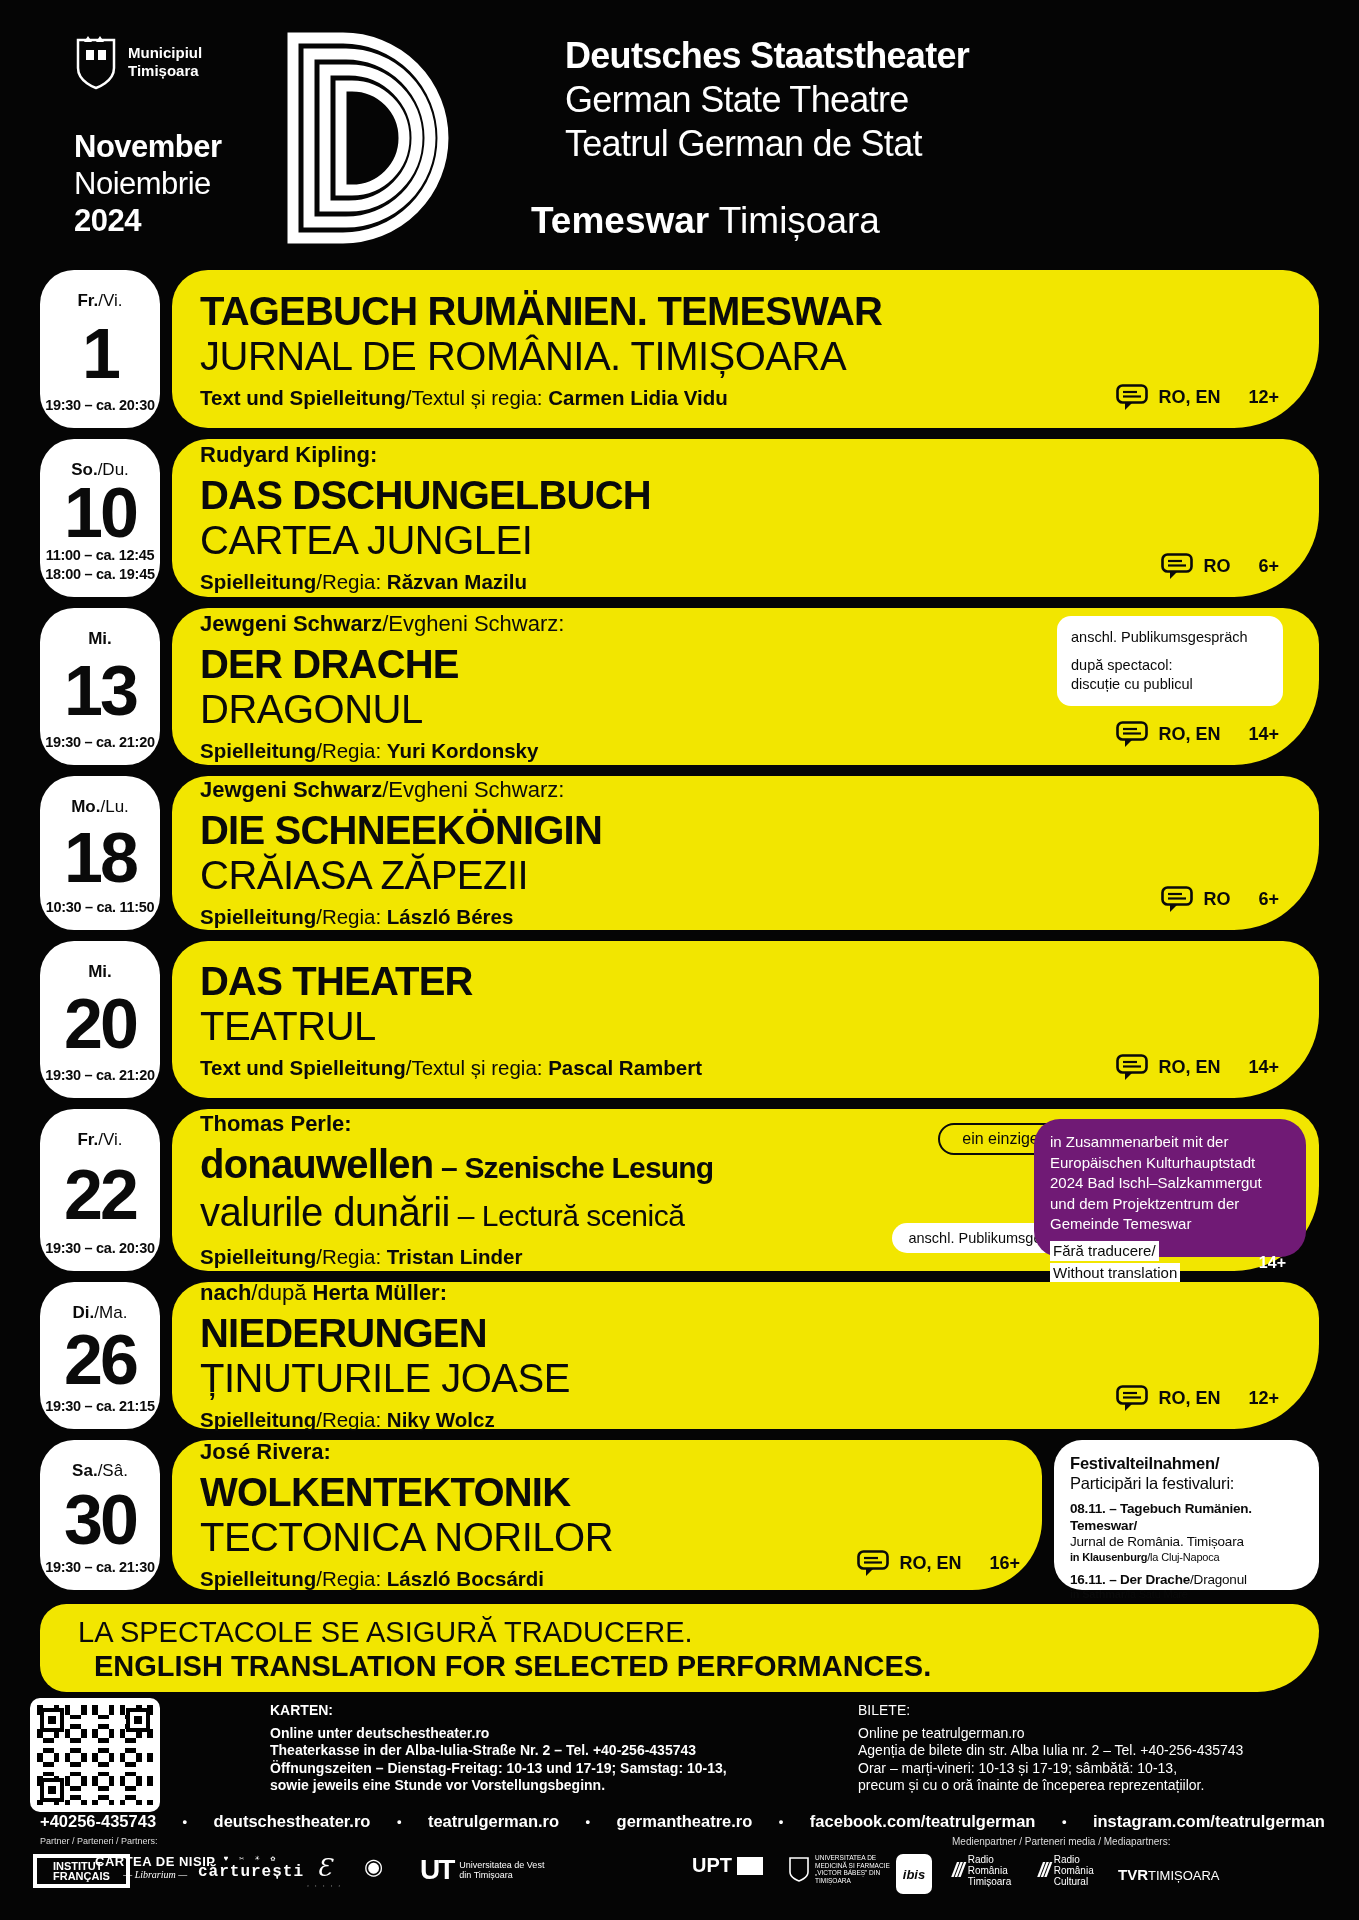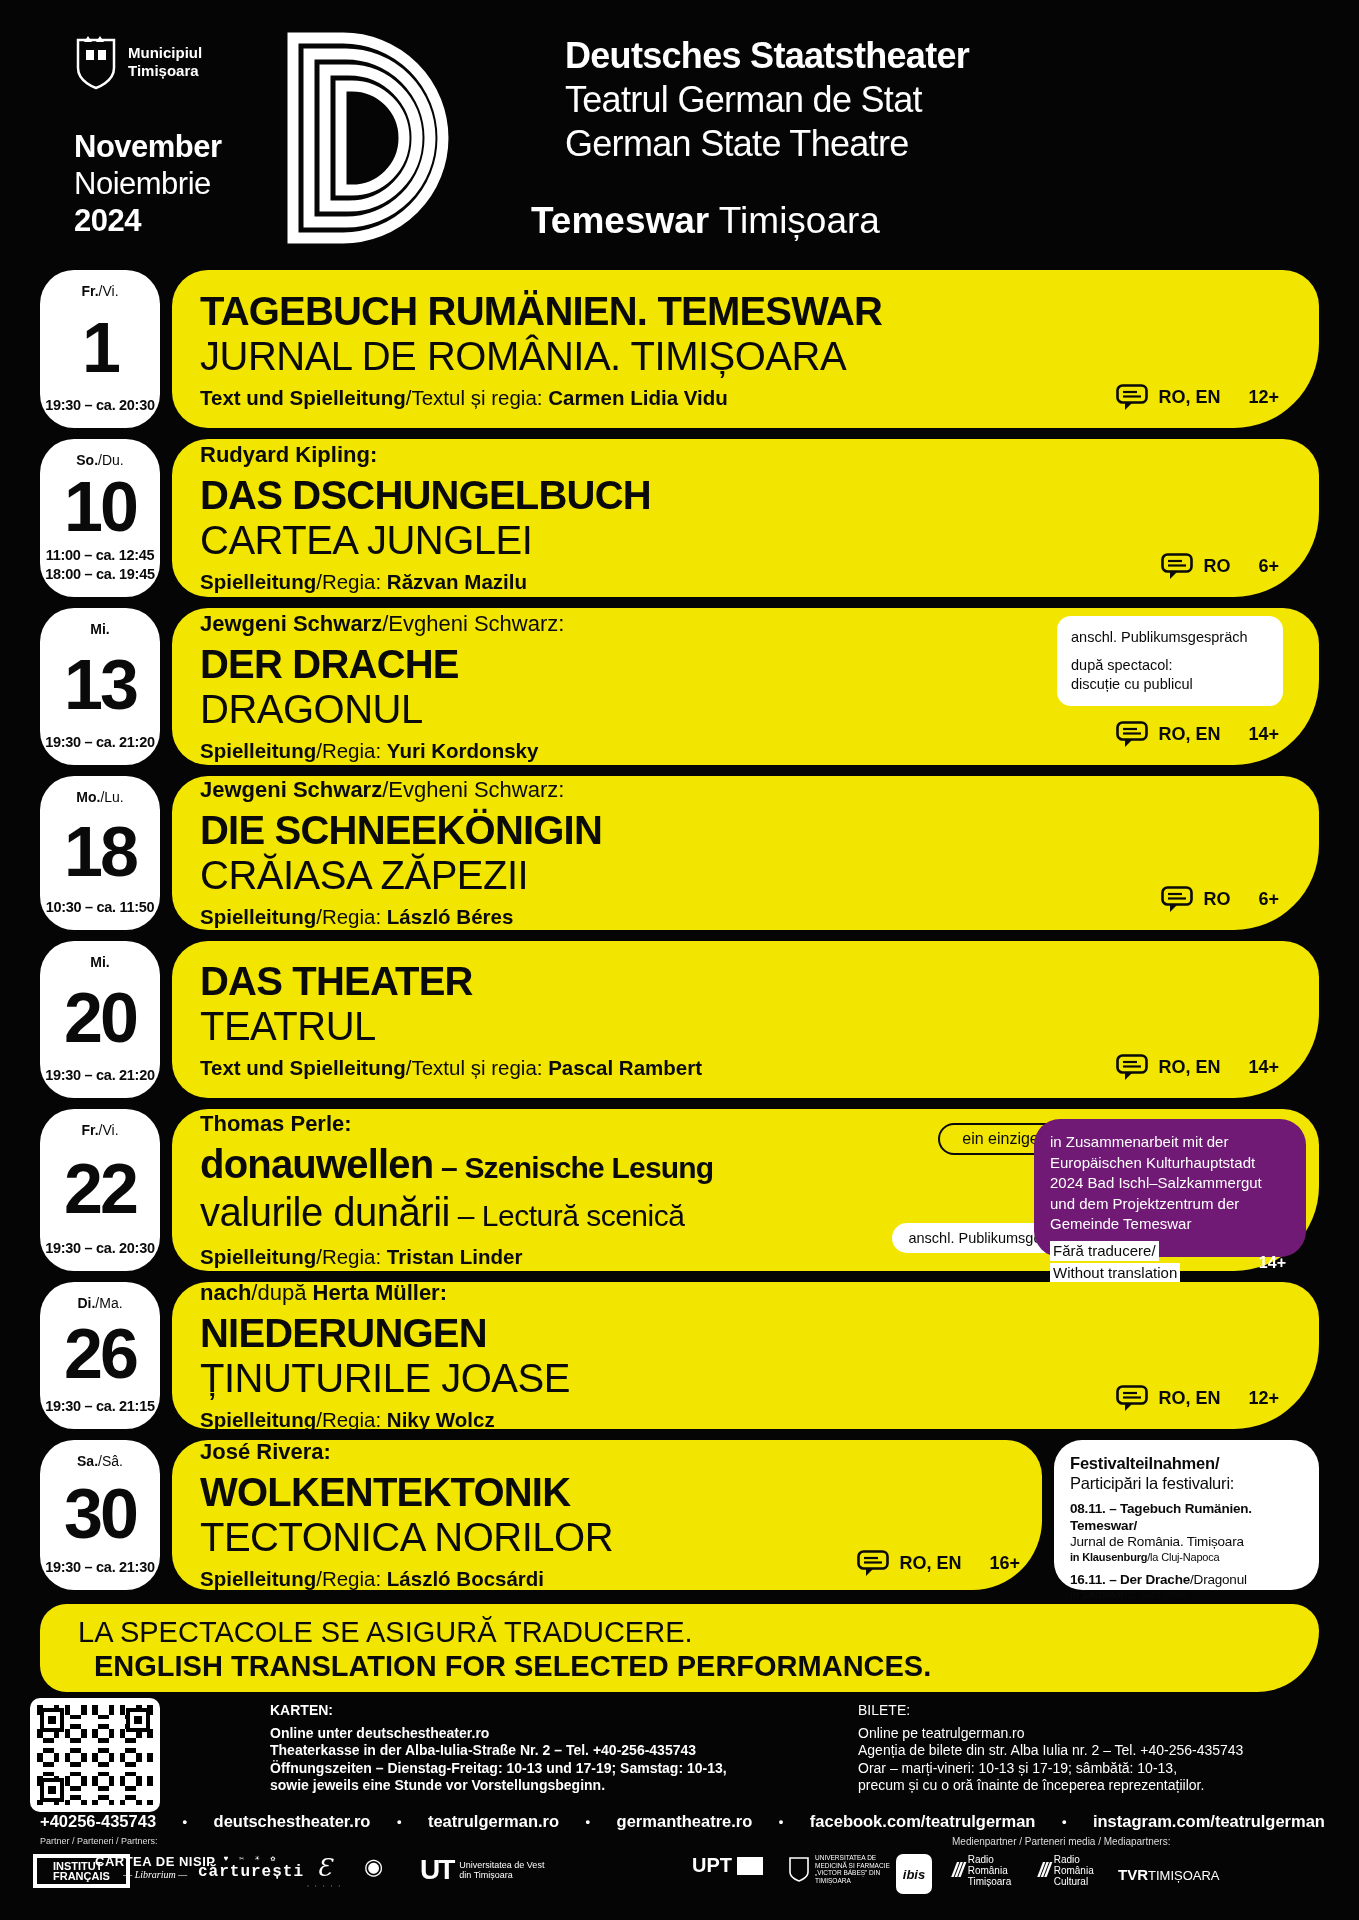--- a/index.html
+++ b/index.html
@@ -16,21 +16,21 @@
   .titles .t1{font-weight:bold;}
   .subtitle{position:absolute;left:531px;top:200px;font-size:37px;}
   
   .rows{position:absolute;left:40px;top:270px;width:1279px;display:flex;flex-direction:column;gap:11px;}
   .row{display:flex;gap:12px;}
   .r1{height:158px}.r2{height:158px}.r3{height:157px}.r4{height:154px}
   .r5{height:157px}.r6{height:162px}.r7{height:147px}.r8{height:150px}
   .date-card{width:120px;flex:0 0 120px;background:#fff;border-radius:34px;color:#0a0a0a;
              display:flex;flex-direction:column;justify-content:space-between;align-items:center;
              padding:13px 4px;box-sizing:border-box;}
-  .day{font-size:14px;}
+  .day{font-size:17px;margin-top:8px;}
   .num{font-size:70px;font-weight:bold;letter-spacing:-3px;line-height:62px;}
   .times{font-size:14.5px;font-weight:bold;line-height:19px;text-align:center;letter-spacing:-0.3px;}
   .event-card{flex:1;background:var(--yl);border-radius:36px 36px 85px 36px;color:#0a0a0a;position:relative;
               display:flex;flex-direction:column;justify-content:center;
               padding:14px 40px 14px 28px;box-sizing:border-box;}
   .author{font-size:22px;line-height:26px;margin-bottom:5px;}
   .t-de{font-weight:bold;font-size:40px;line-height:45px;letter-spacing:-0.8px;}
   .t-ro{font-size:40px;line-height:45px;letter-spacing:-0.5px;}
   .t-de .t-extra{font-size:30px;}
   .t-ro .t-extra{font-size:30px;}
@@ -136,22 +136,22 @@
     <g fill="none" stroke="#fff" stroke-width="11">
       <path d="M 25 10 H 75 A 100 100 0 0 1 75 210 H 25 Z"></path>
       <path d="M 41 26 H 78 A 84 84 0 0 1 78 194 H 41 Z"></path>
       <path d="M 57 42 H 81 A 68 68 0 0 1 81 178 H 57 Z"></path>
       <path d="M 73 58 H 84 A 52 52 0 0 1 84 162 H 73 Z"></path>
     </g>
   </svg>
 
   <div class="titles">
     <div class="t1">Deutsches Staatstheater</div>
+    <div>German State Theatre</div>
     <div>Teatrul German de Stat</div>
-    <div>German State Theatre</div>
   </div>
   <div class="subtitle"><b>Temeswar</b><span> Timișoara</span></div>
 
   <div class="rows">
 
     <div class="row r1">
       <div class="date-card">
         <div class="day"><b>Fr.</b><span>/Vi.</span></div>
         <div class="num">1</div>
         <div class="times">19:30 – ca. 20:30</div>

